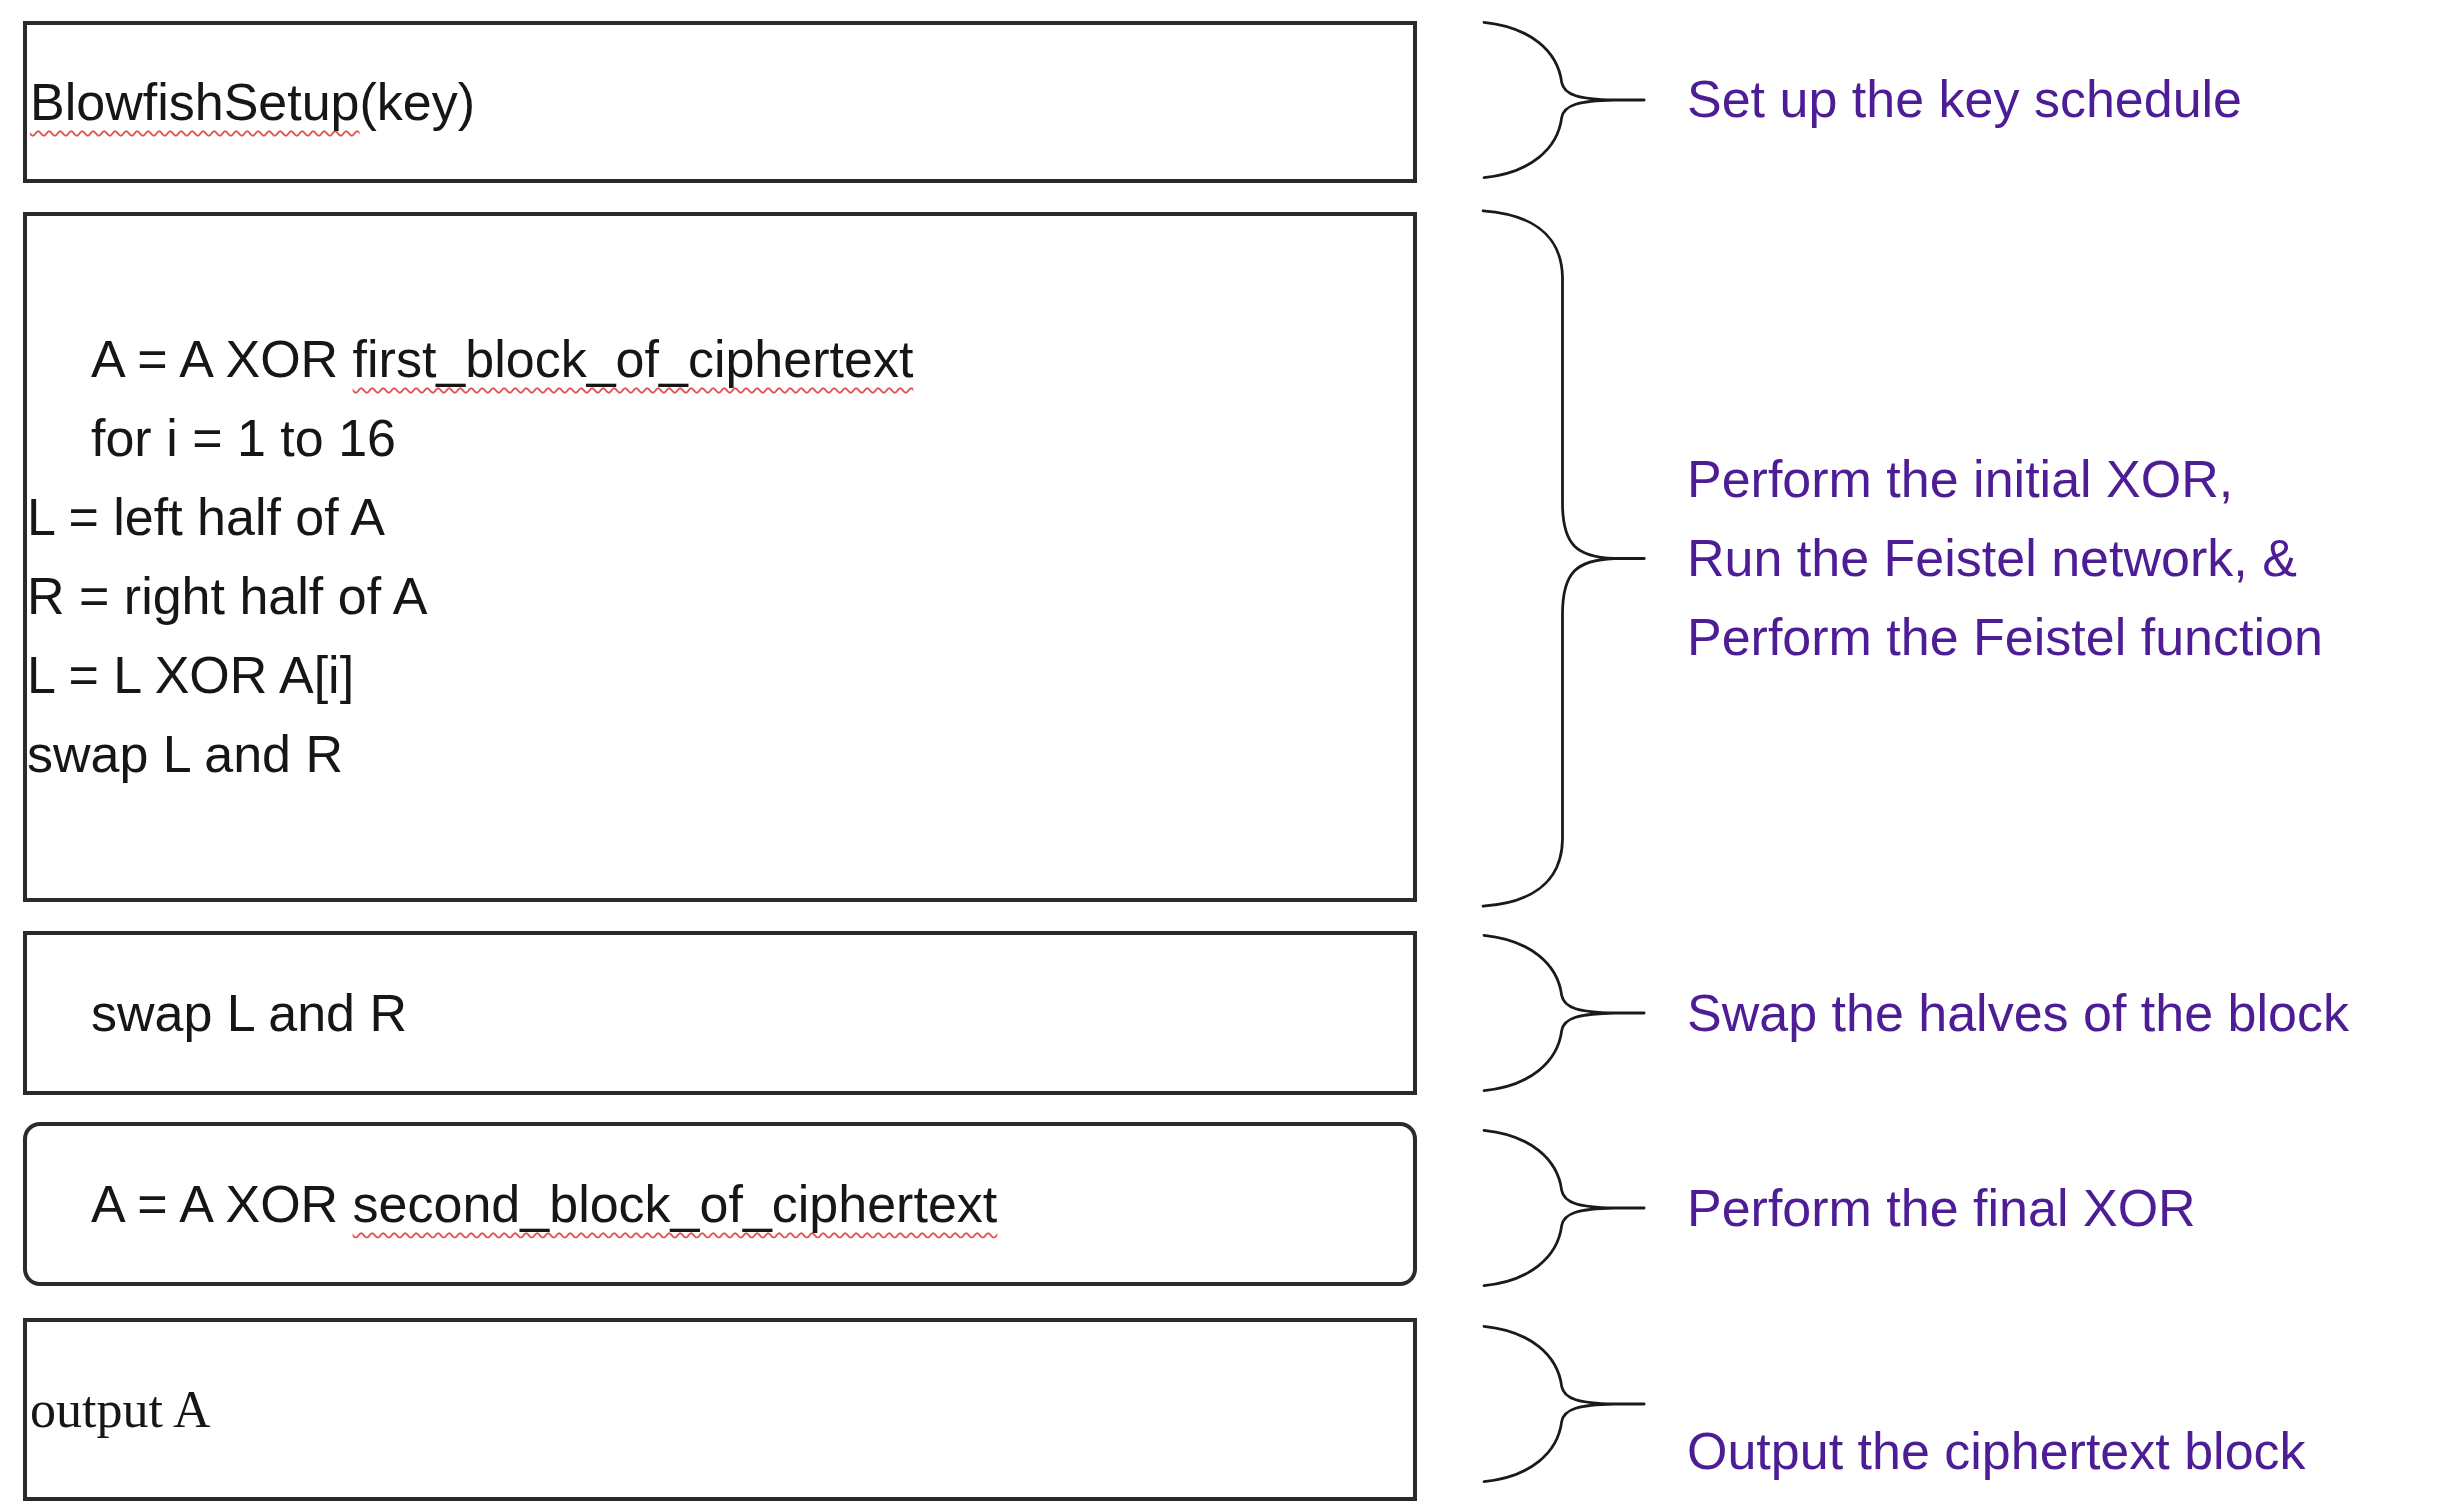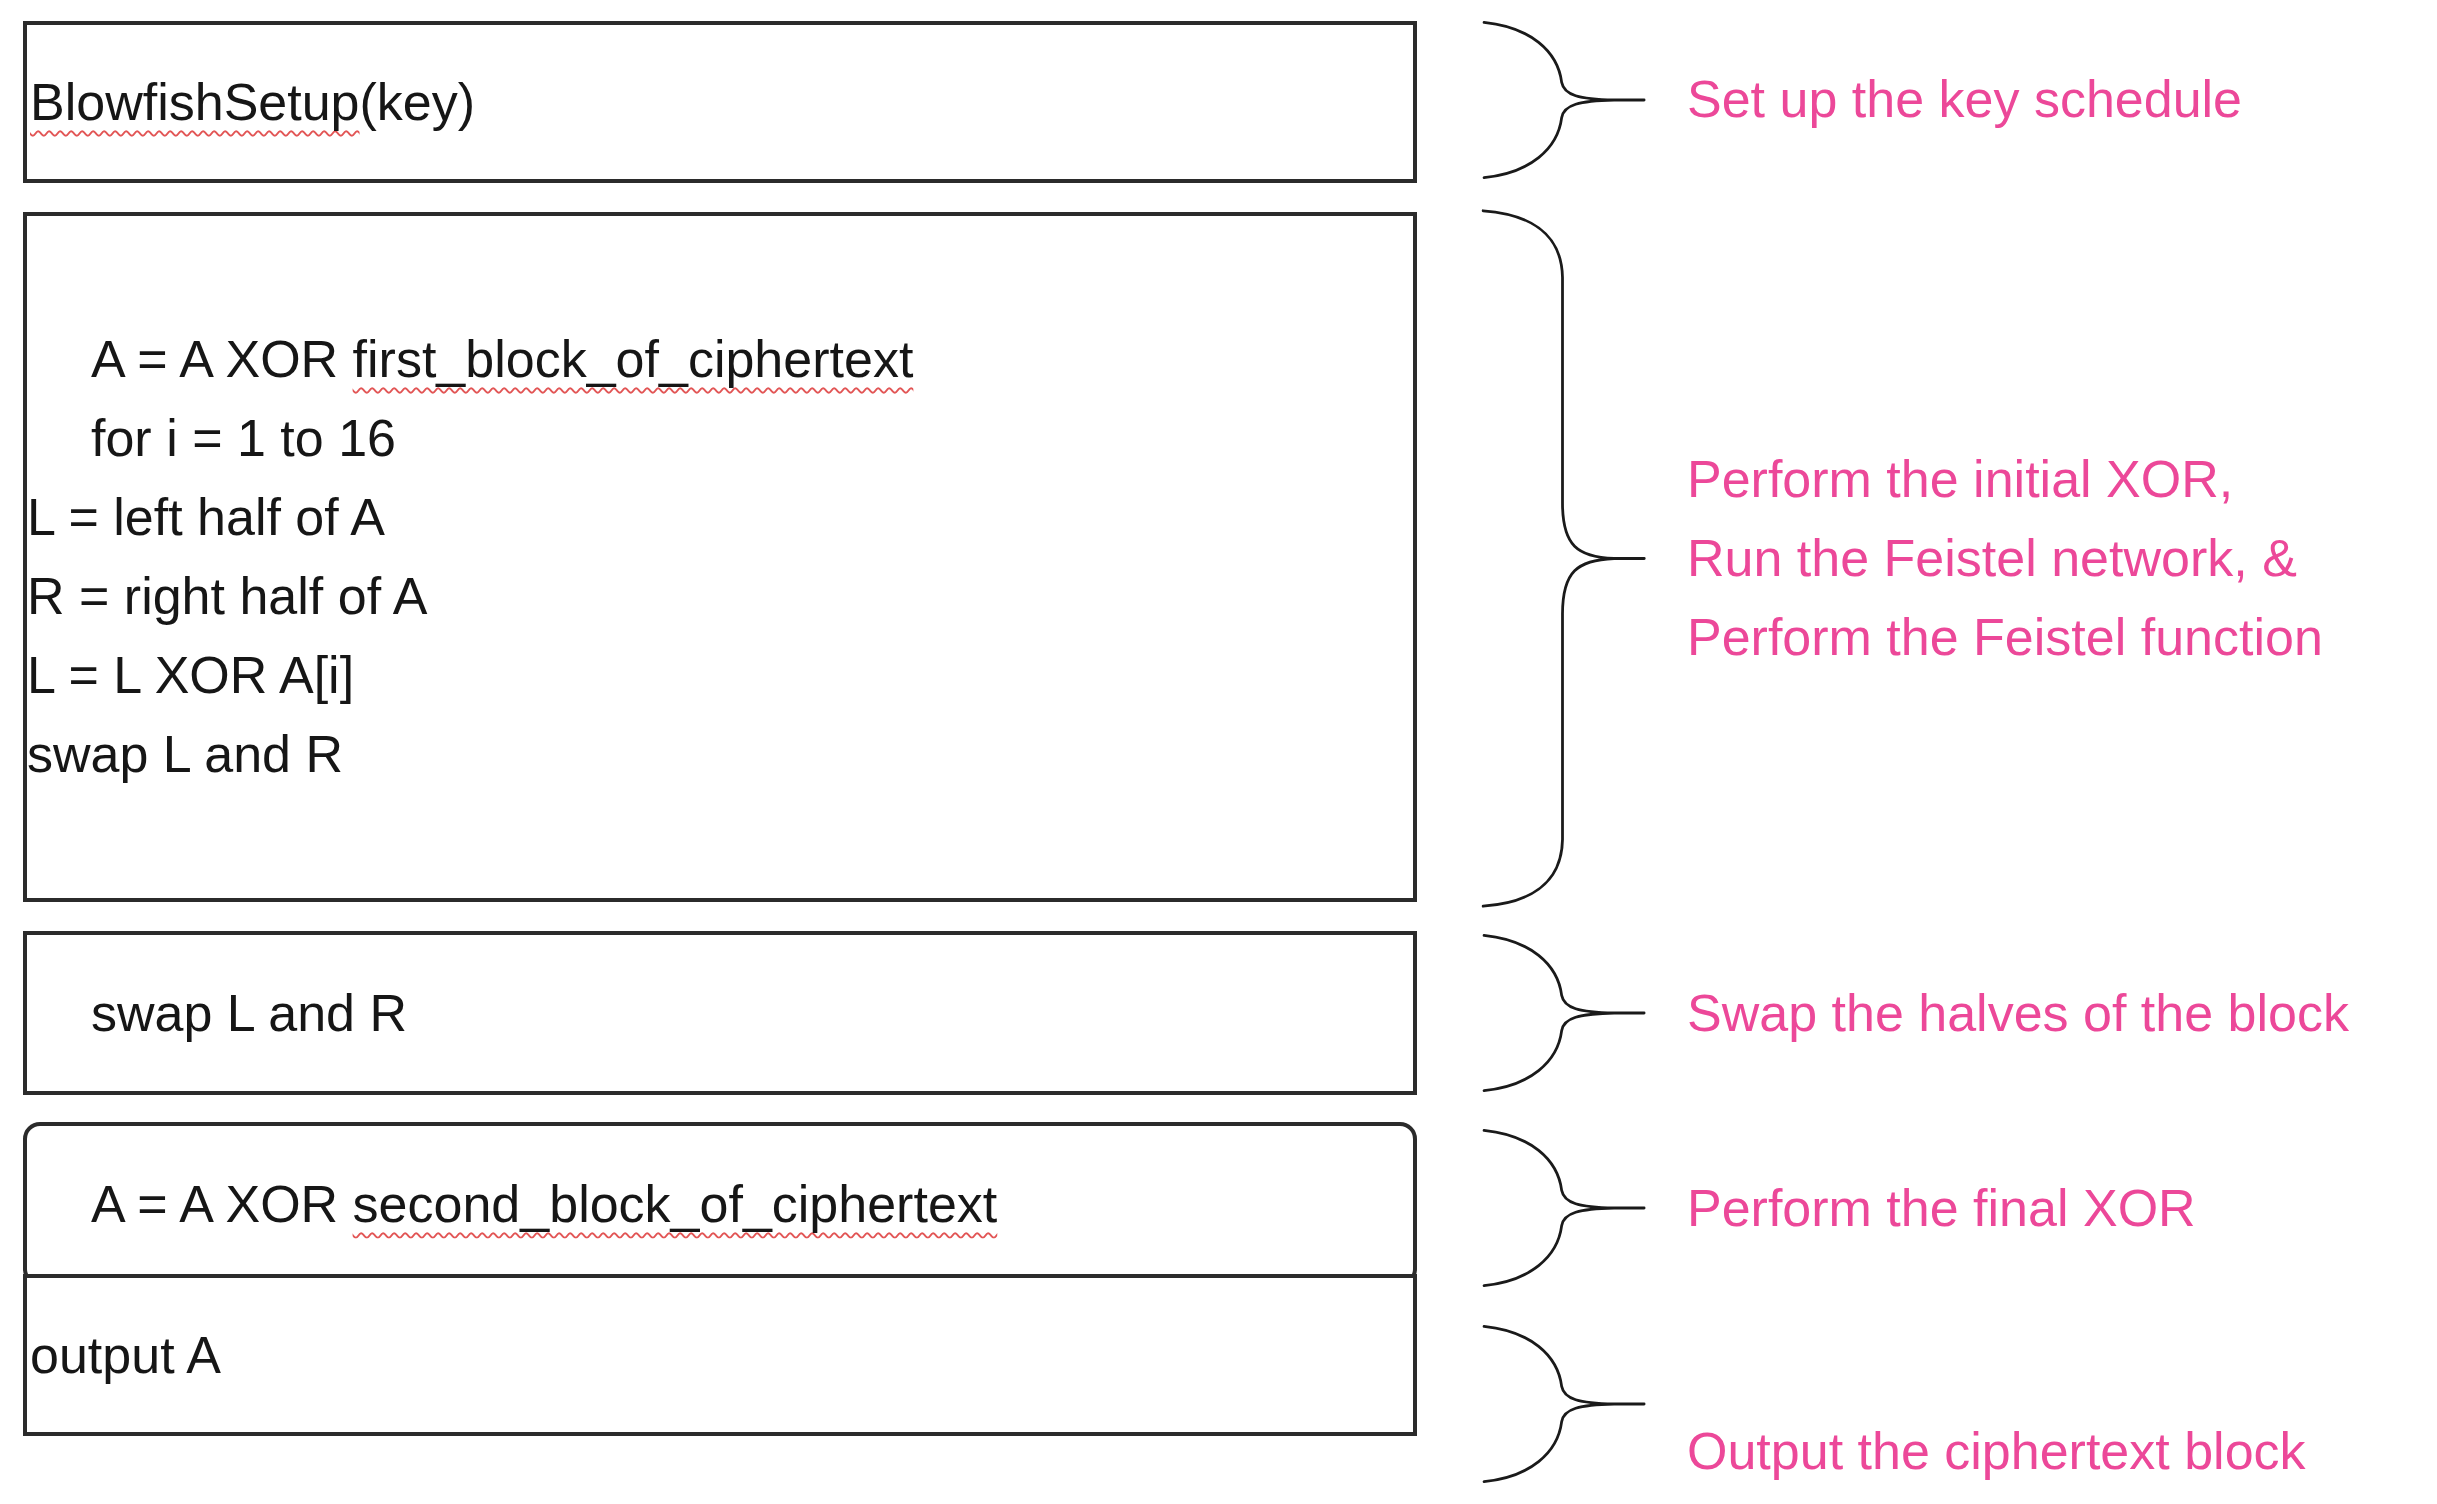--- a/index.html
+++ b/index.html
@@ -10,21 +10,21 @@
   }
   .box{
     position:absolute;left:23px;width:1394px;box-sizing:border-box;
     border:4px solid #2b2b2b;background:#ffffff;
     display:flex;flex-direction:column;justify-content:center;
   }
   #box-setup   {top:21.4px;  height:162px;}
   #box-mainloop{top:212px; height:690px;}
   #box-swap    {top:931px;height:164px;}
   #box-finalxor{top:1122px;height:164px;border-radius:17px;}
-  #box-output  {top:1274px;height:162px;}
+  #box-output  {top:1318px;height:183px;font-family:Liberation Serif, serif;}
   .line{font-size:52px;line-height:79px;white-space:pre;}
   .ind0{padding-left:3px;}
   .ind1{padding-left:64px;}
   .ind2{}
   .sp{
     text-decoration-line:underline;
     text-decoration-style:wavy;
     text-decoration-color:#e25555;
     text-decoration-thickness:2.4px;
     text-underline-offset:9.5px;
@@ -32,21 +32,21 @@
   }
   .brace{position:absolute;left:1479px;}
   #brace-0{top:16px;}
   #brace-1{top:206px;}
   #brace-2{top:929px;}
   #brace-3{top:1124px;}
   #brace-4{top:1320px;}
   .brace path{fill:none;stroke:#1a1a1a;stroke-width:3.5;stroke-linecap:round;}
   .ann{
     position:absolute;left:1687px;font-size:52px;line-height:79px;
-    white-space:nowrap;color:#ec4899;
+    white-space:nowrap;color:#4c1d95;
   }
   #ann-0{top:60px;}
   #ann-1{top:440px;}
   #ann-2{top:974px;}
   #ann-3{top:1169px;}
   #ann-4{top:1412px;}
 </style>
 </head>
 <body>
 

